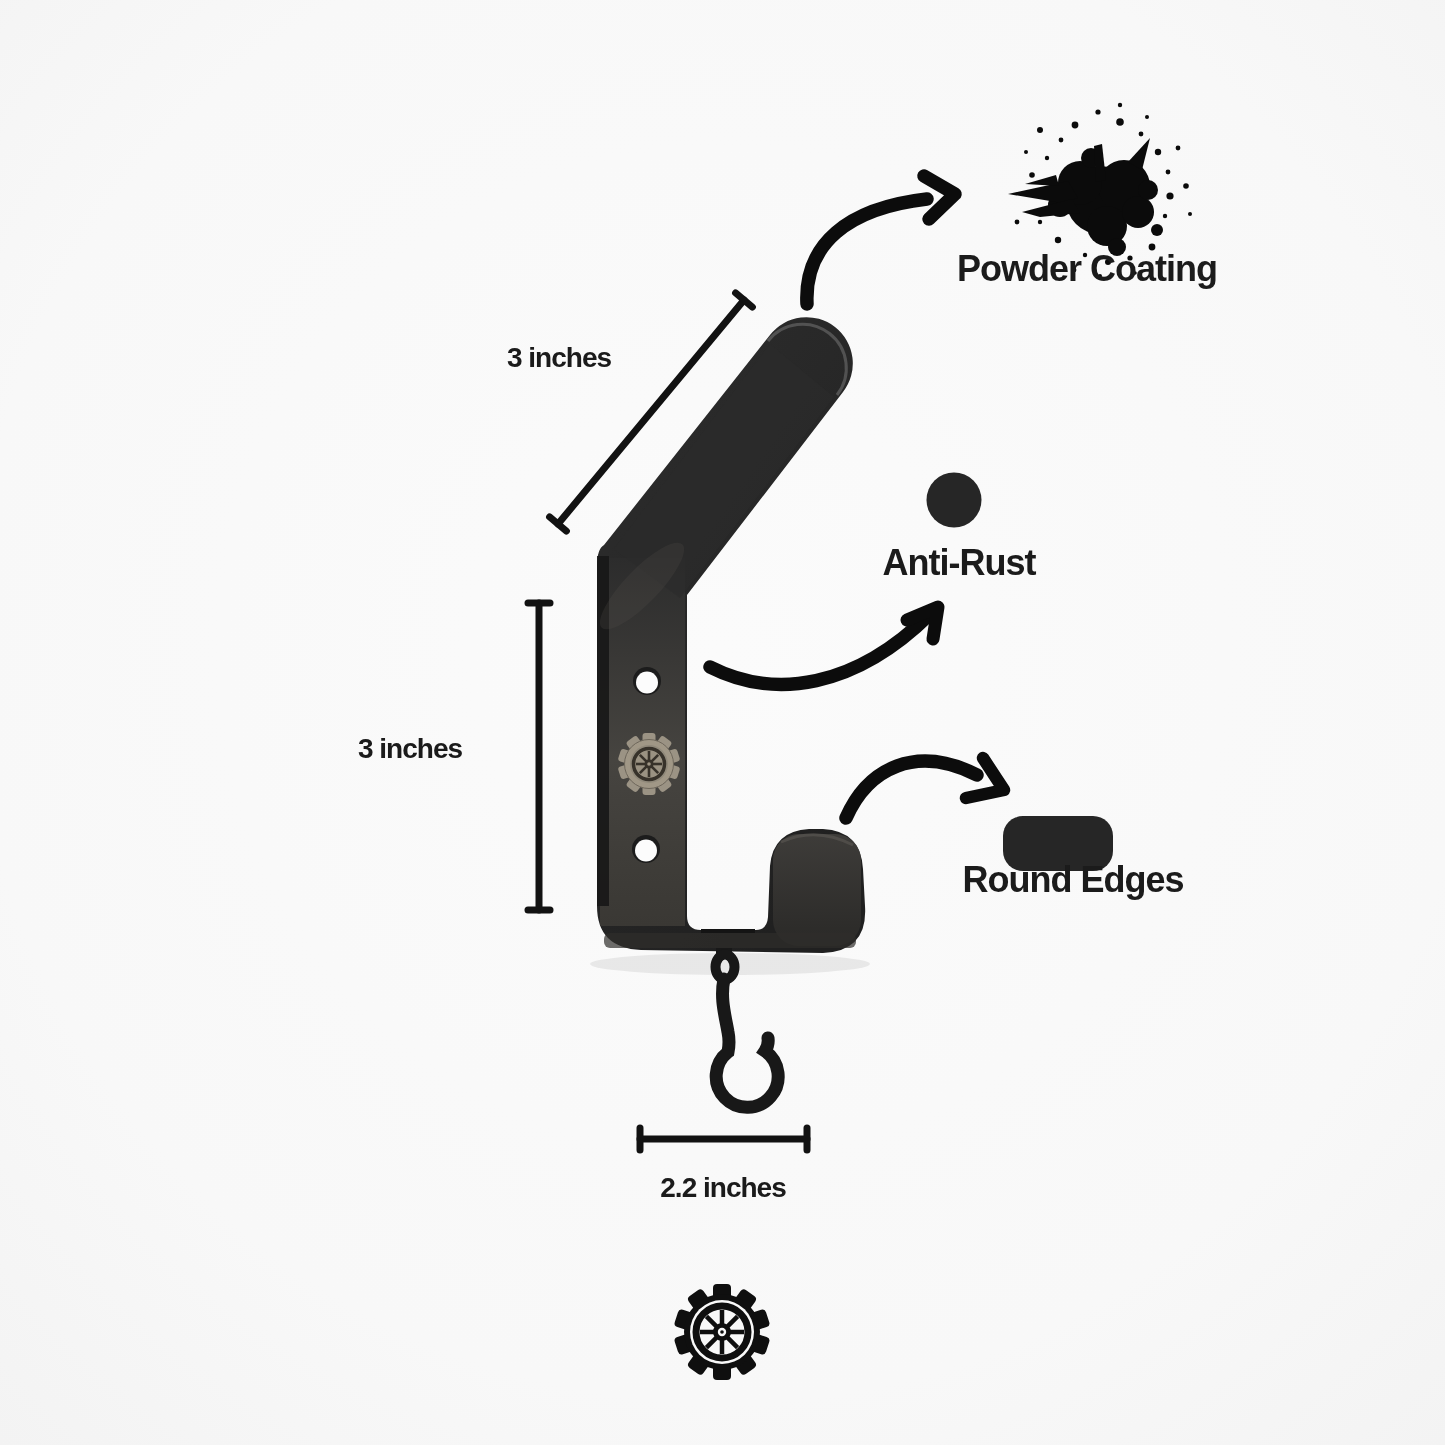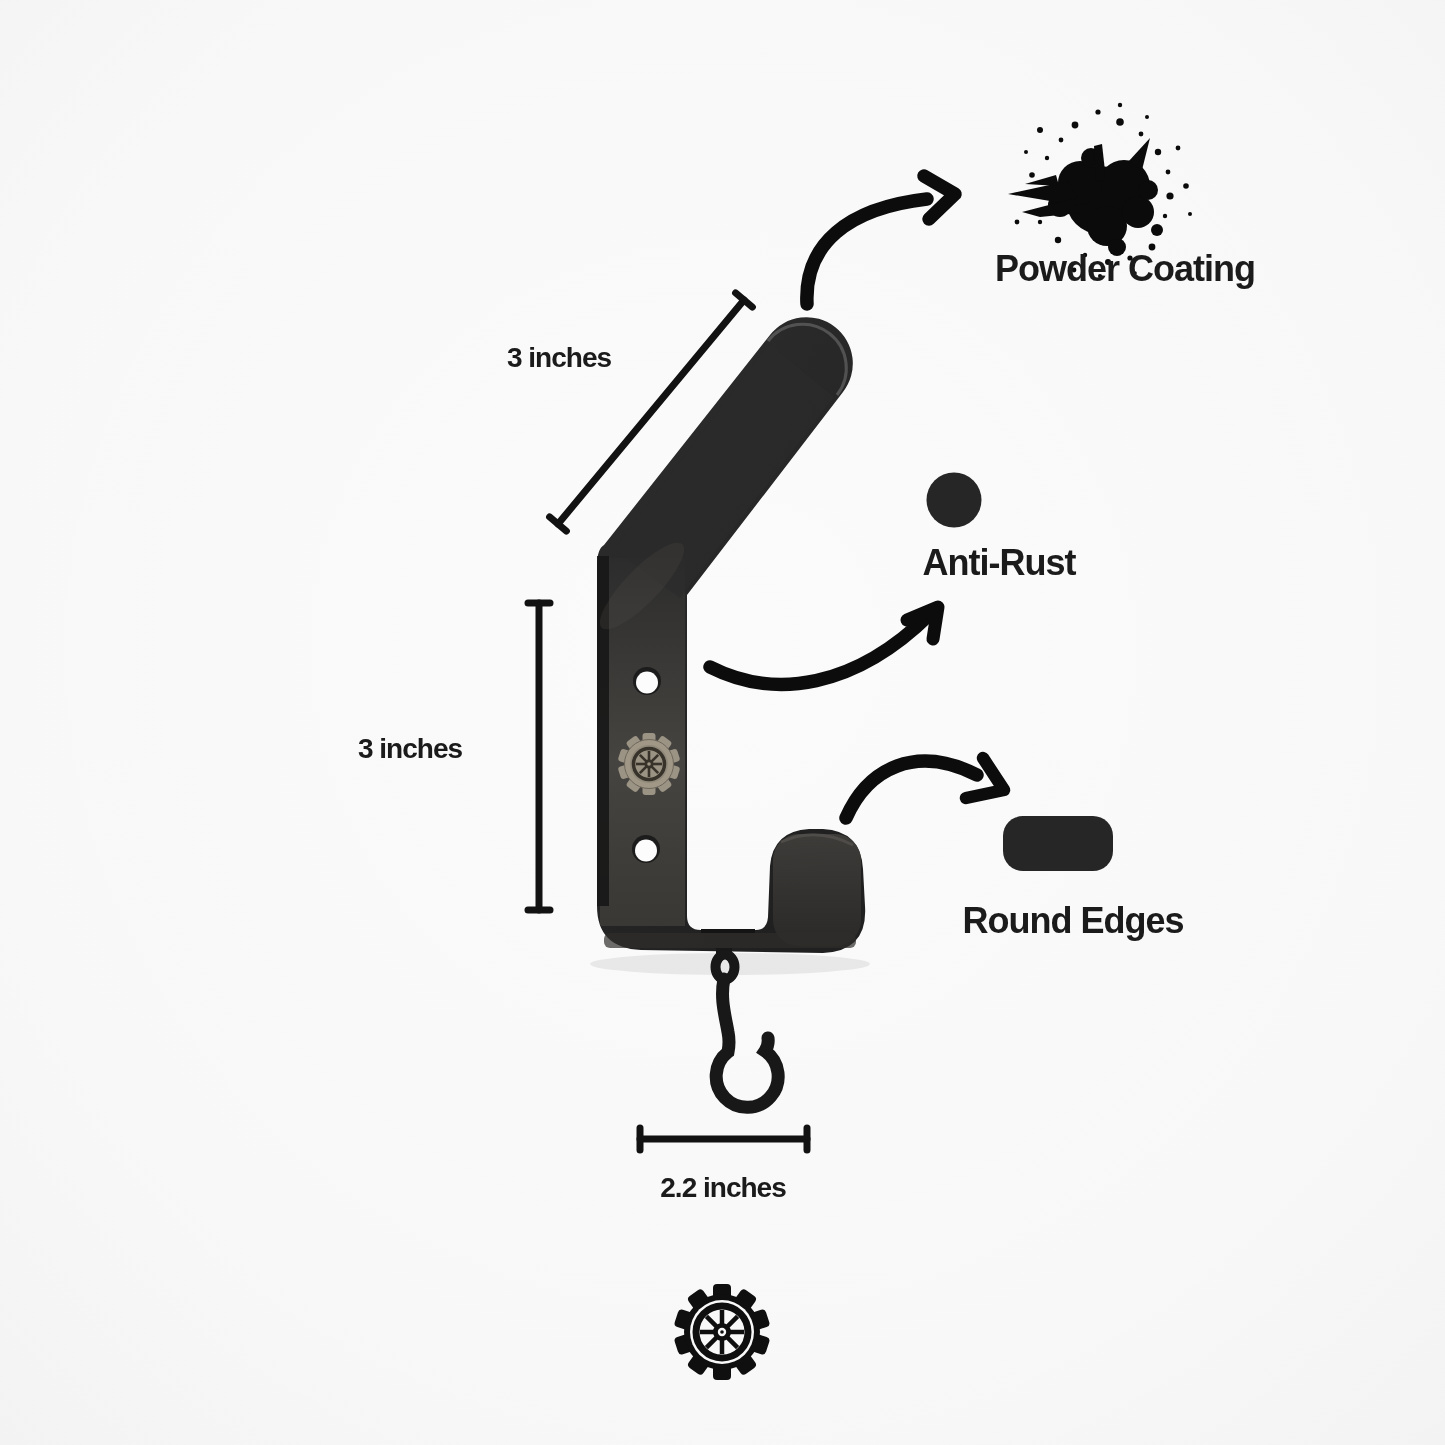--- a/index.html
+++ b/index.html
@@ -225,18 +225,18 @@
       <circle r="1.8" fill="#0f0f0f"></circle>
     </g>
   </svg>
 
   <div class="label" style="left:559px; top:358px;">3 inches</div>
 
   <div class="label" style="left:410px; top:749px;">3 inches</div>
 
   <div class="label" style="left:723px; top:1188px;">2.2 inches</div>
 
-  <div class="label feature-label" style="left:1087px; top:269px;margin-left:38px;">Powder Coating</div>
-
-  <div class="label feature-label" style="left:959px; top:563px;margin-left:40px;">Anti-Rust</div>
-
-  <div class="label feature-label" style="left:1073px; top:921px;">Round Edges</div>
+  <div class="label feature-label" style="left:1087px; top:269px;">Powder Coating</div>
+
+  <div class="label feature-label" style="left:959px; top:563px;">Anti-Rust</div>
+
+  <div class="label feature-label" style="left:1073px; top:880px;">Round Edges</div>
 </div>
 
 </body></html>

